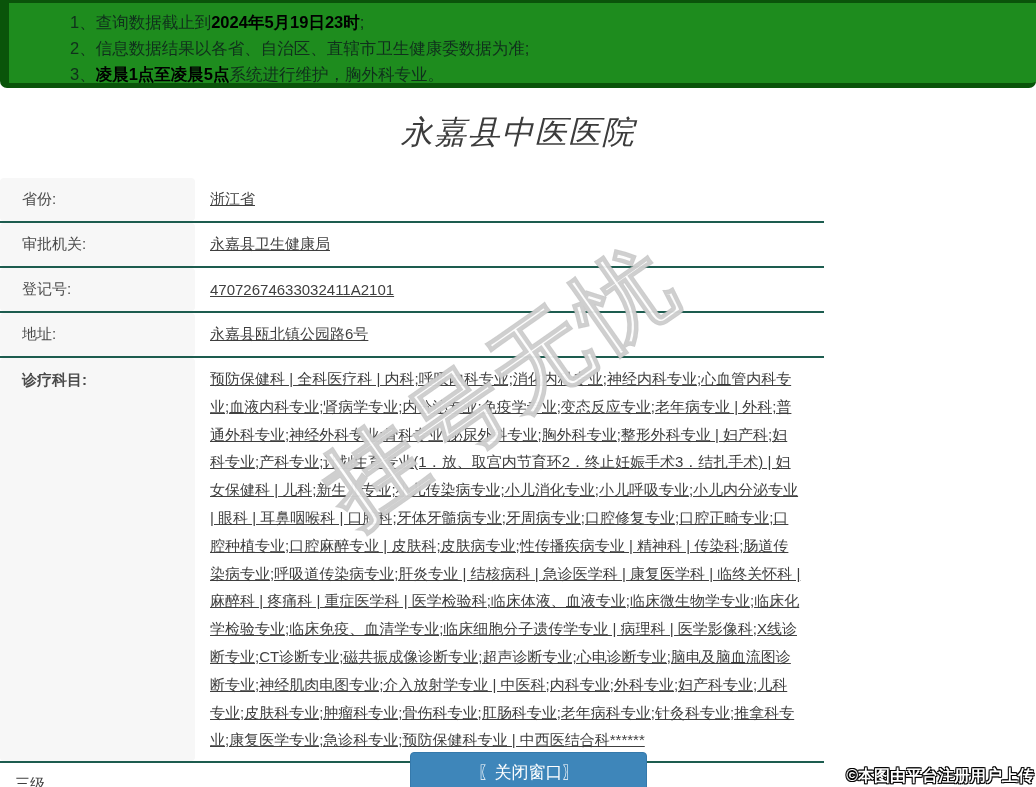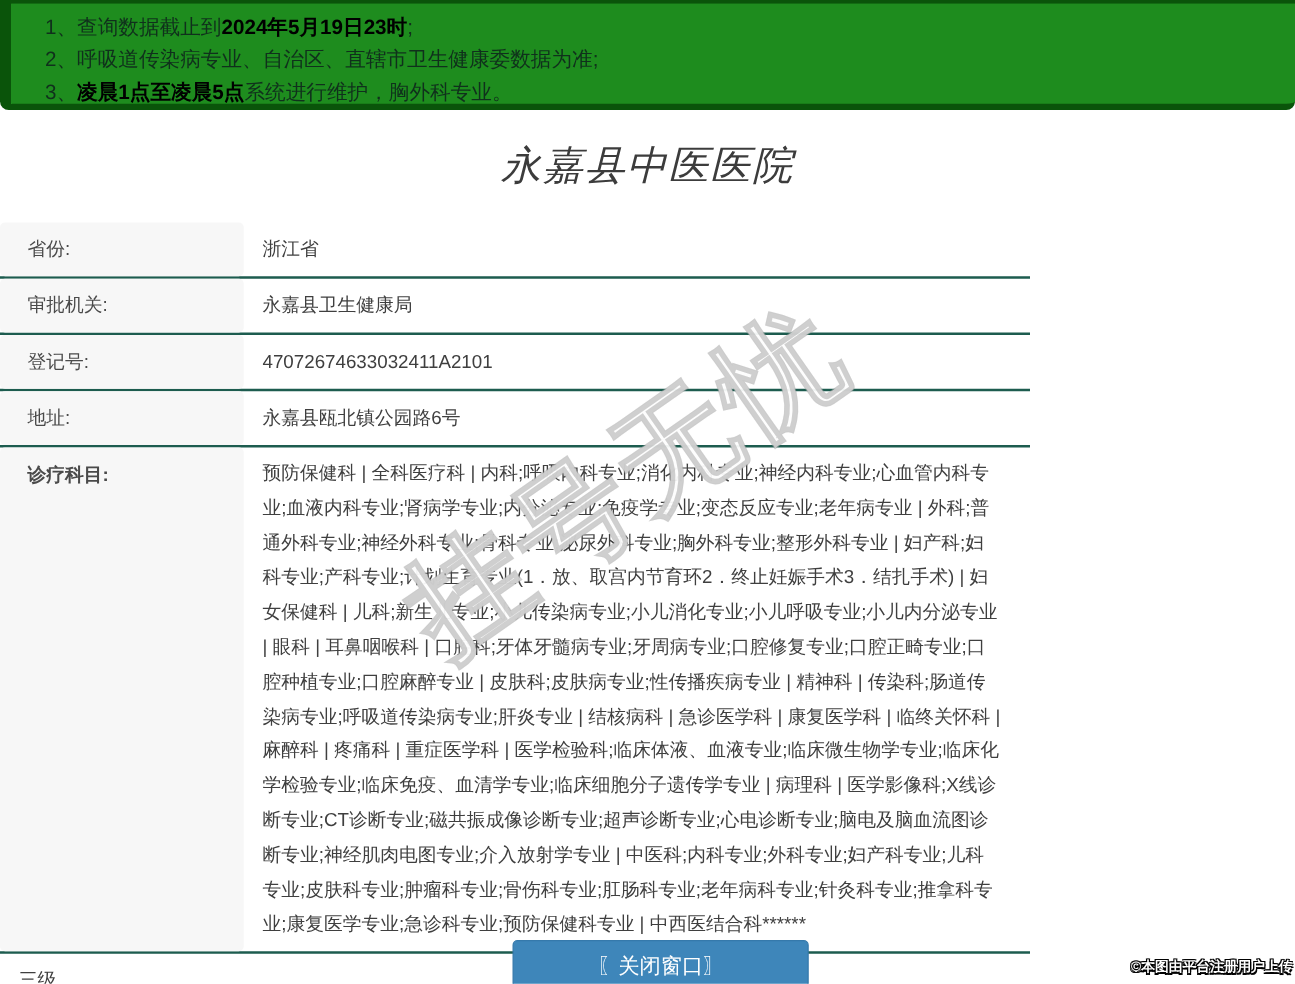--- a/index.html
+++ b/index.html
@@ -17,21 +17,21 @@
     background: #1e8c1e;
     border: 3px solid #0a540a;
     border-left-width: 9px;
     border-right: 0;
     border-bottom-width: 5px;
     border-radius: 0 0 7px 7px;
     padding: 6px 10px 0 27px;
     color: #10301c;
     font-size: 16.5px;
   }
-  .notice-line { line-height: 26px; white-space: nowrap; }
+  .notice-line { line-height: 26px; white-space: nowrap; margin-left: 34px; }
   .notice-line b { color: #000; font-weight: bold; }
 
   
   .title-wrap { height: 90px; display: flex; align-items: center; justify-content: center; }
   .title-wrap h1 {
     margin: 0; font-size: 32px; font-weight: 500;
     color: #3c3c3c; letter-spacing: 1.5px; font-style: italic;
   }
 
   
@@ -41,21 +41,21 @@
     width: 195px; flex-shrink: 0;
     background: #f7f7f7; border-radius: 4px;
     display: flex; align-items: center;
     padding-left: 22px;
     color: #4a4a4a; font-size: 15px;
   }
   .cell-value {
     flex: 1;
     display: flex; align-items: center;
     padding-left: 15px; padding-right: 22px;
-    color: #3f3f3f; font-size: 15px;
+    color: #3f3f3f; font-size: 15px; text-decoration: underline;
   }
   .row-tall .cell-label { align-items: flex-start; padding-top: 13px; font-weight: bold; }
   .row-tall .cell-value {
     display: block;
     line-height: 27.8px;
     padding-top: 7px; padding-bottom: 7px;
   }
   .row-clip { height: 17px; overflow: hidden; }
 
   
@@ -77,34 +77,34 @@
     width: 237px; height: 40px;
     background: #3e86ba; color: #ffffff;
     border: 1px solid #3579ab; border-radius: 4px;
     font-size: 17px; font-family: inherit;
     cursor: pointer; z-index: 7;
   }
 
   
   .credit {
     position: absolute; right: 2px; top: 766px;
-    font-size: 11px; font-weight: bold; color: #ffffff;
+    font-size: 16px; font-weight: bold; color: #ffffff;
     text-shadow: -1px -1px 0 #000, 1px -1px 0 #000, -1px 1px 0 #000, 1px 1px 0 #000, 0 1px 0 #000, 0 -1px 0 #000;
     z-index: 7;
   }
 </style>
 </head>
 <body>
 
 <div class="banner">
   <div class="notice-line">
     <span>1、</span><span>查询数据截止到</span><b>2024年5月19日23时</b><span>;</span>
   </div>
   <div class="notice-line">
-    <span>2、</span><span>呼吸道传染病专业、自治区、直辖市卫生健康委数据为准;</span><b></b><span></span>
+    <span>2、</span><span>信息数据结果以各省、自治区、直辖市卫生健康委数据为准;</span><b></b><span></span>
   </div>
   <div class="notice-line">
     <span>3、</span><span></span><b>凌晨1点至凌晨5点</b><span>系统进行维护，胸外科专业。</span>
   </div>
 </div>
 
 <div class="title-wrap">
   <h1>永嘉县中医医院</h1>
 </div>
 

